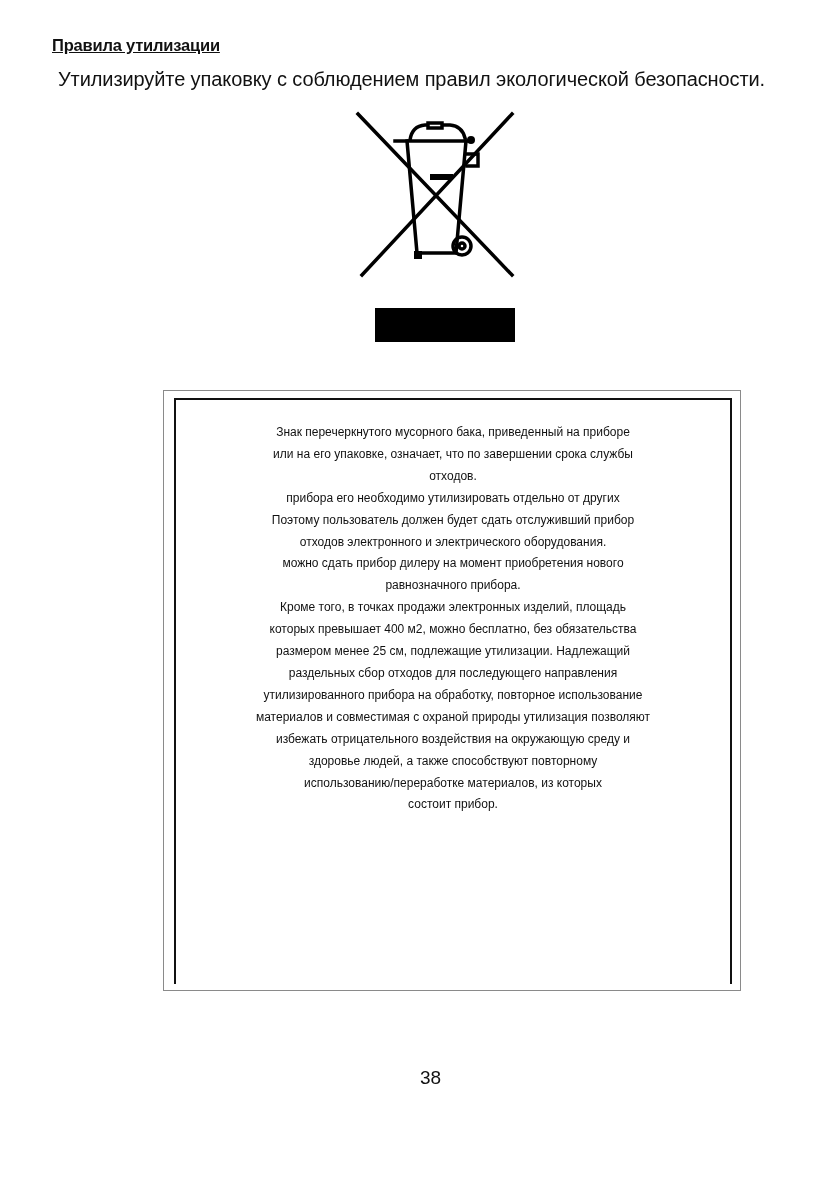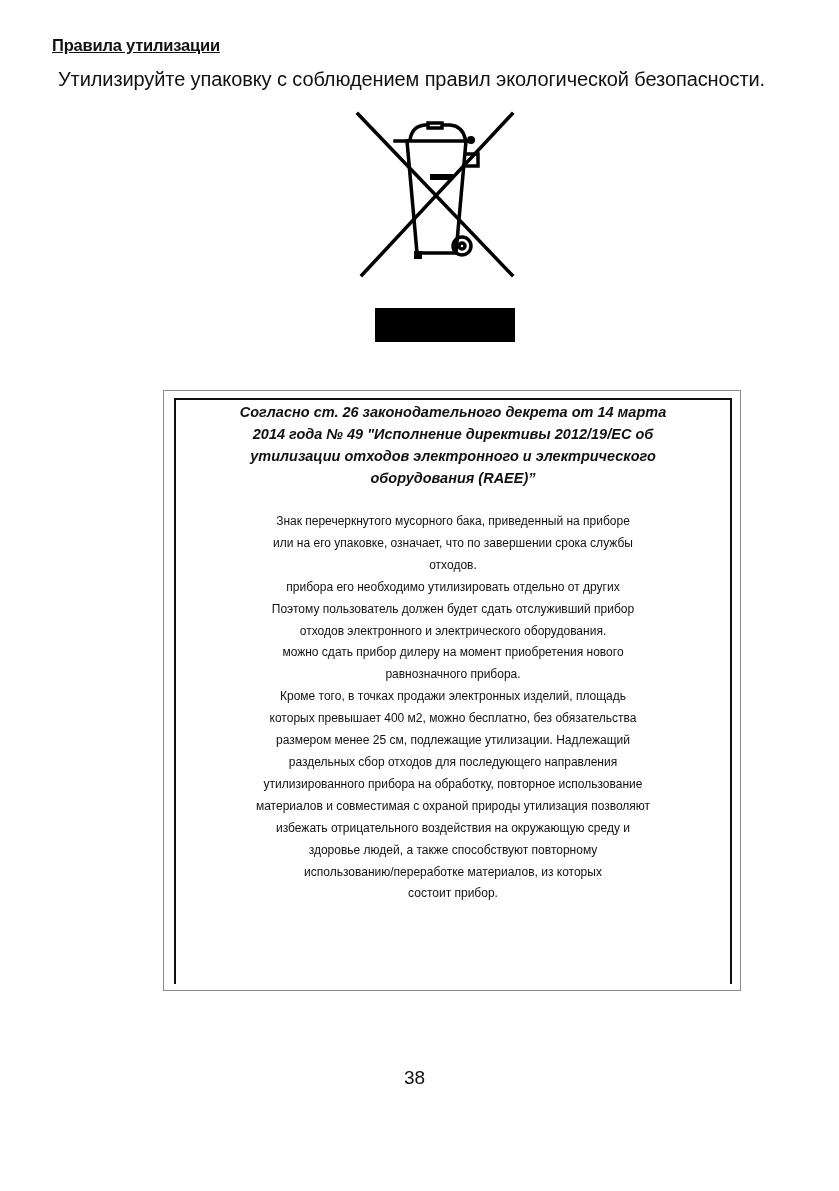--- a/index.html
+++ b/index.html
@@ -38,21 +38,21 @@
   .box-title {
     font-style: italic; font-weight: bold; font-size: 14.5px; line-height: 22px;
     margin-top: 1px; padding: 0 30px;
   }
   .box-title div { white-space: nowrap; }
   .box-body {
     margin-top: 22px; font-size: 12px; line-height: 21.9px;
   }
   .box-body div { white-space: nowrap; }
   .page-number {
-    position: absolute; left: 0; width: 781px; top: 1067px; text-align: center;
+    position: absolute; left: 16px; width: 781px; top: 1067px; text-align: center;
     font-size: 19px;
     padding-left: 24px;
   }
 </style>
 </head>
 <body>
 
 <div class="heading">Правила утилизации</div>
 <div class="intro">Утилизируйте упаковку с соблюдением правил экологической безопасности.</div>
 
@@ -82,26 +82,20 @@
 
   <rect x="25" y="200" width="140" height="34" fill="#000"></rect>
 </svg>
 
 <div class="outer-frame"></div>
 <div class="inner-top"></div>
 <div class="inner-left"></div>
 <div class="inner-right"></div>
 
 <div class="box-content">
-  <div class="box-title">
-    <div>Согласно ст. 26 законодательного декрета от 14 марта</div>
-    <div>2014 года № 49 "Исполнение директивы 2012/19/ЕС об</div>
-    <div>утилизации отходов электронного и электрического</div>
-    <div>оборудования (RAEE)”</div>
-  </div>
   <div class="box-body">
     <div>Знак перечеркнутого мусорного бака, приведенный на приборе</div>
     <div>или на его упаковке, означает, что по завершении срока службы</div>
     <div>отходов.</div>
     <div>прибора его необходимо утилизировать отдельно от других</div>
     <div>Поэтому пользователь должен будет сдать отслуживший прибор</div>
     <div>отходов электронного и электрического оборудования.</div>
     <div>можно сдать прибор дилеру на момент приобретения нового</div>
     <div>равнозначного прибора.</div>
     <div>Кроме того, в точках продажи электронных изделий, площадь</div>

